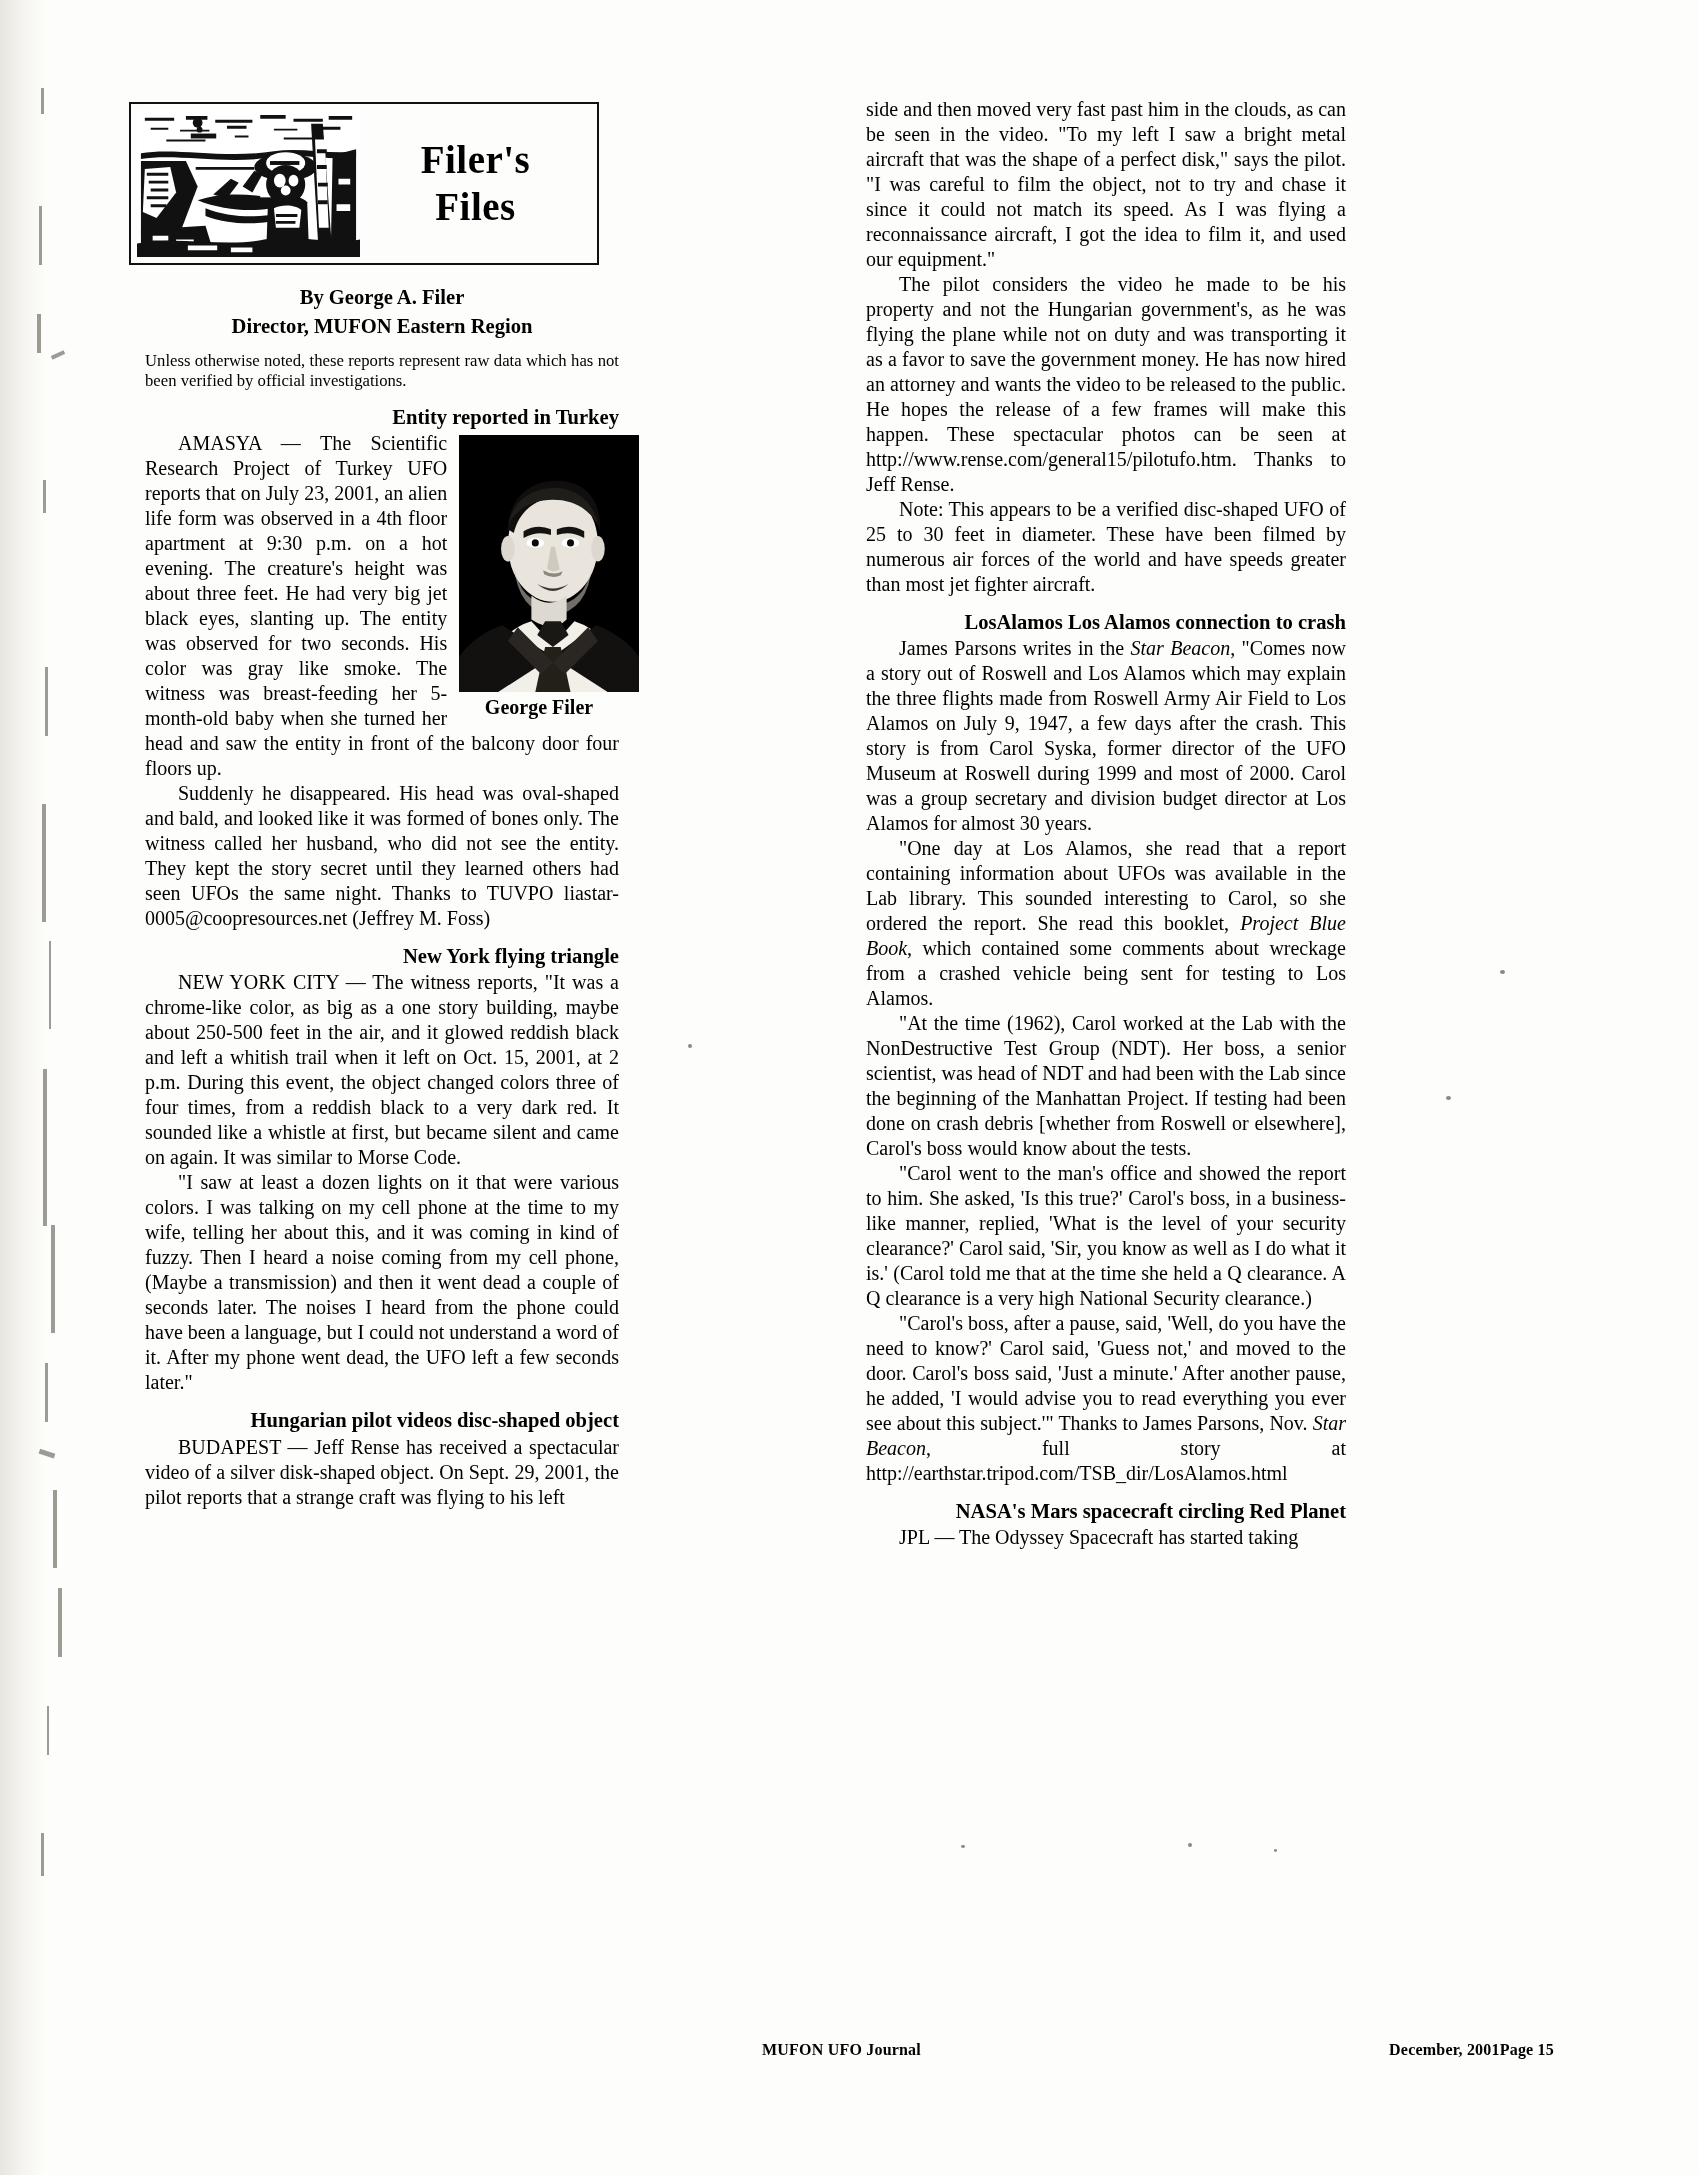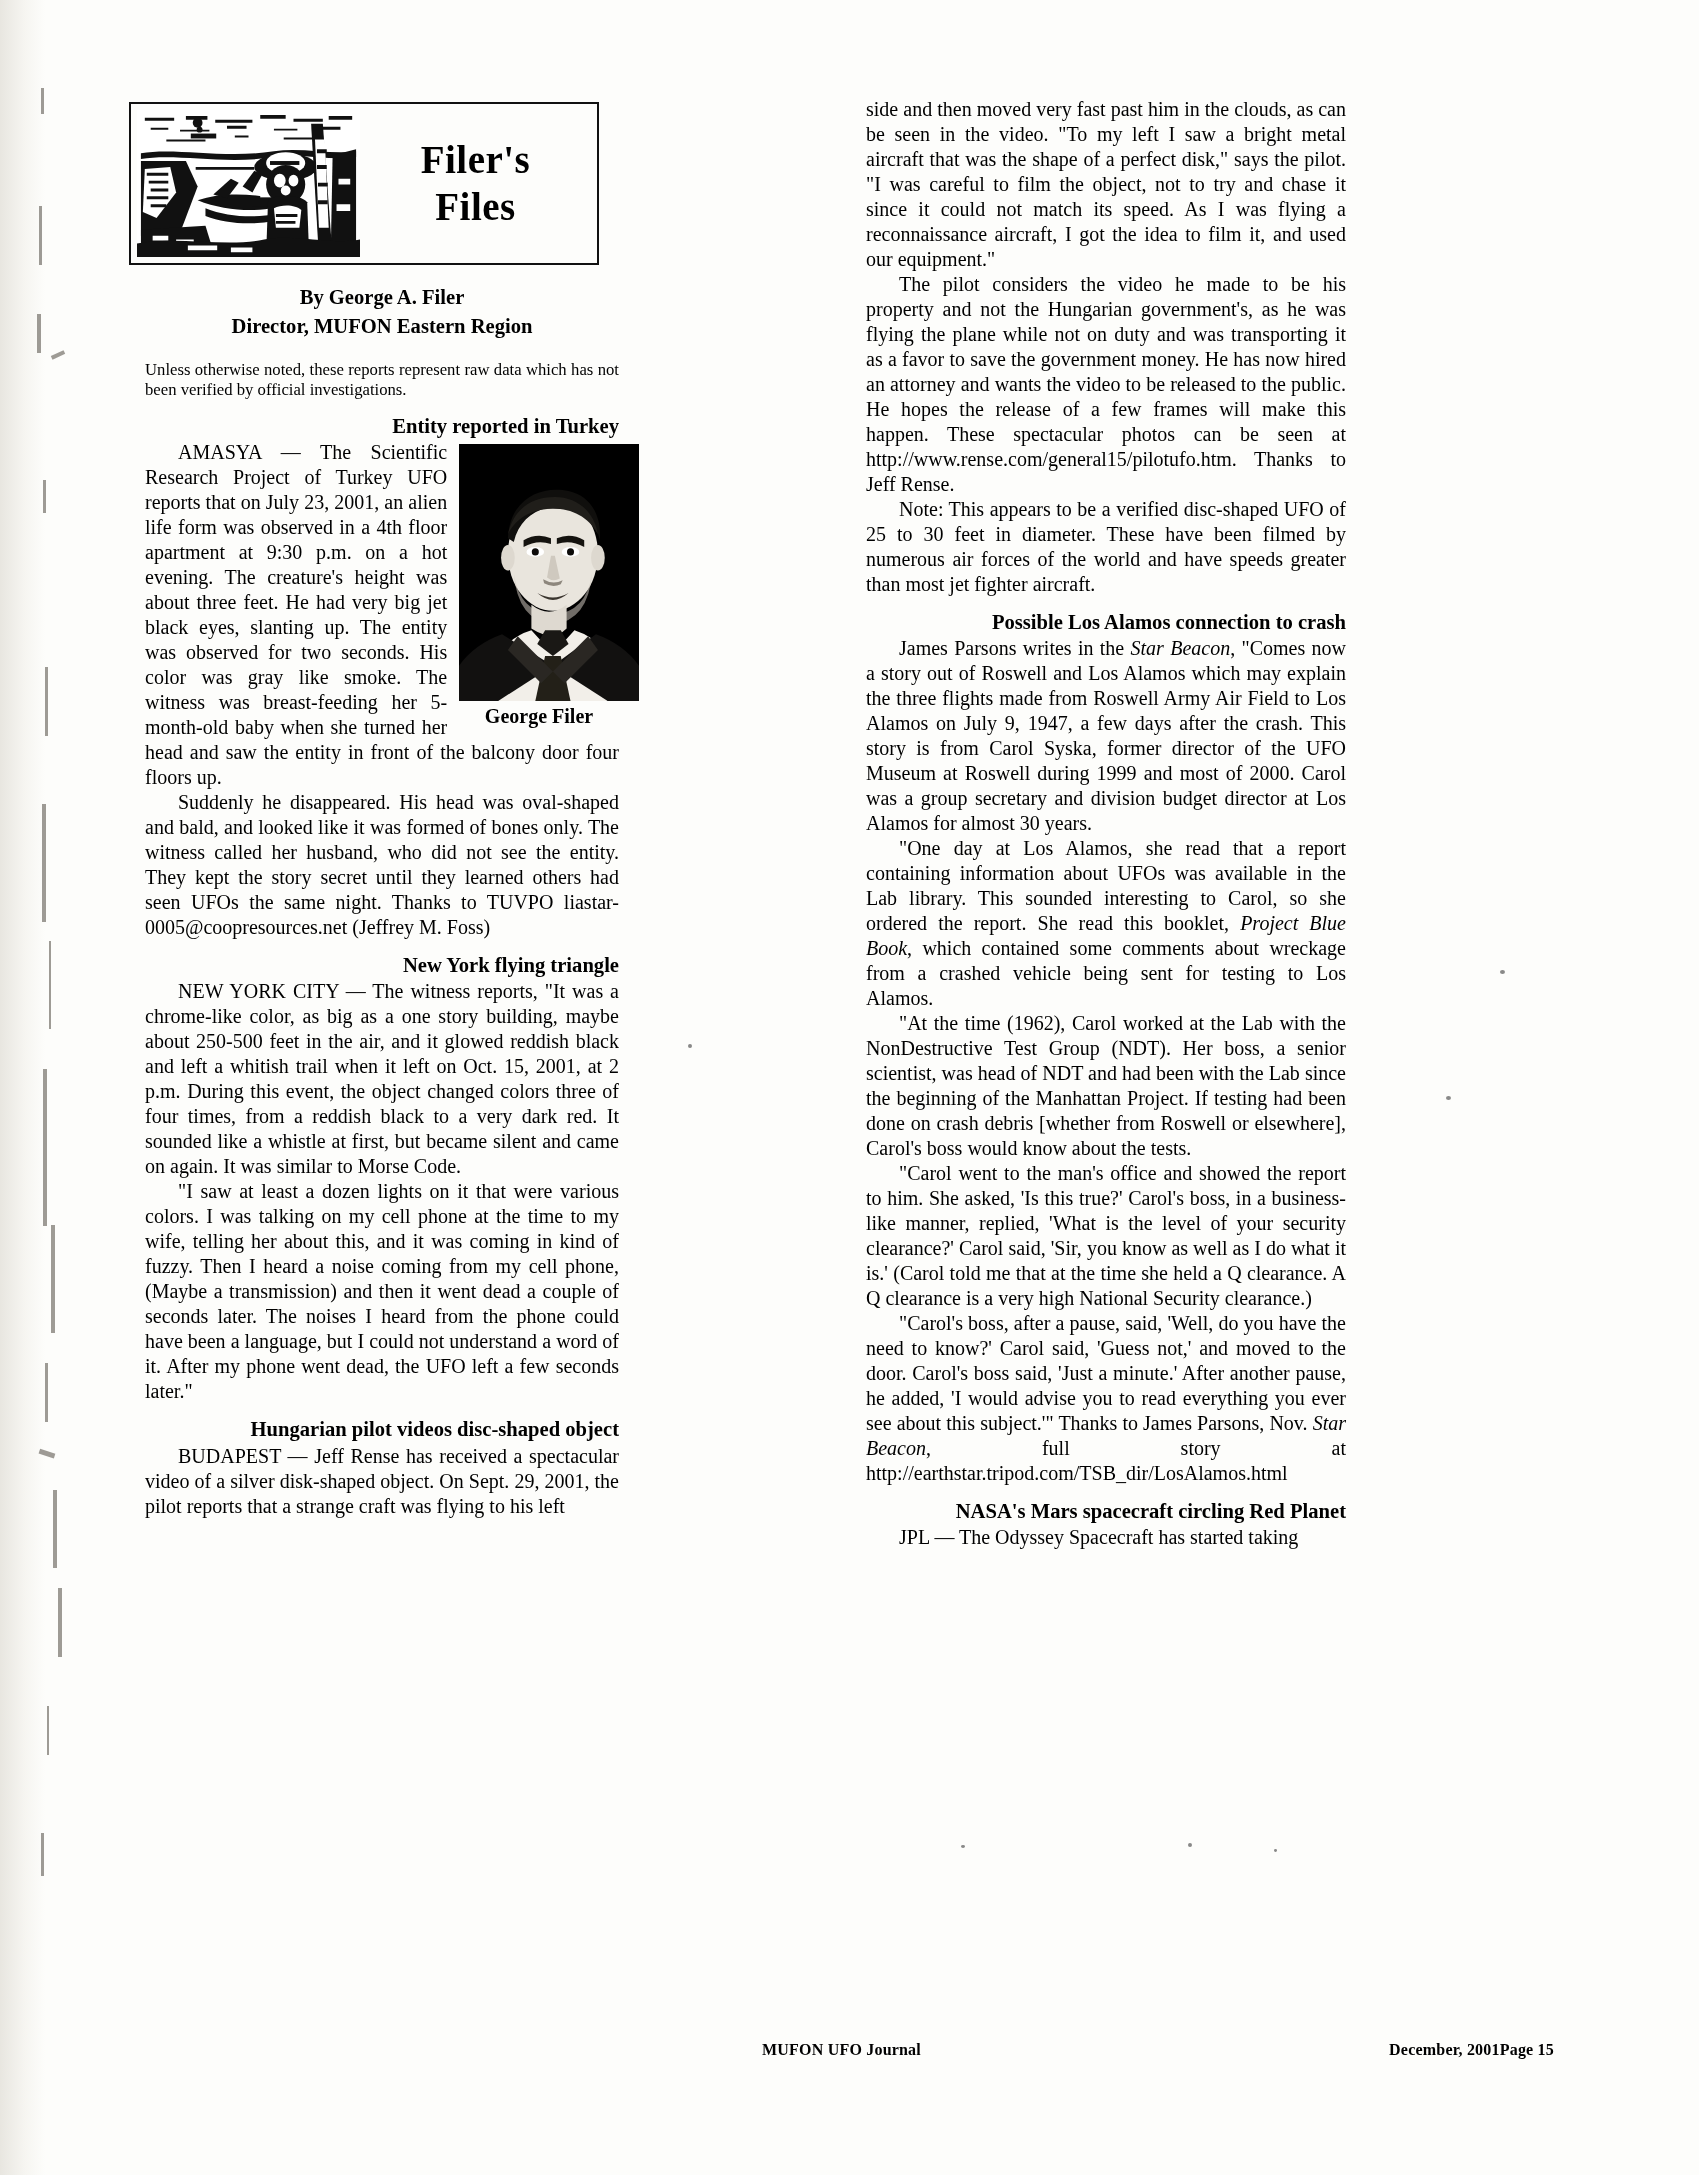--- a/index.html
+++ b/index.html
@@ -96,21 +96,21 @@
     text-align: center;
     font-weight: bold;
     font-size: 20.6px;
     line-height: 27.4px;
     margin: 0 0 2px 0;
   }
   .disclaimer {
     text-align: justify;
     font-size: 16.7px;
     line-height: 20.6px;
-    margin: 19px 0 2px 0;
+    margin: 10px 0 2px 0;
   }
   h2.section-head {
     font-size: 20.6px;
     line-height: 25.5px;
     font-weight: bold;
     margin: 12.7px 0 1px 0;
     text-align: right;
   }
   p.body-para {
     margin: 0;
@@ -324,21 +324,21 @@
 
     <h2 class="section-head">Hungarian pilot videos disc-shaped object</h2>
     <p class="body-para">BUDAPEST — Jeff Rense has received a spectacular video of a silver disk-shaped object. On Sept. 29, 2001, the pilot reports that a strange craft was flying to his left</p>
   </div>
 
   <div id="col-right" class="column">
     <p class="body-para no-indent">side and then moved very fast past him in the clouds, as can be seen in the video. "To my left I saw a bright metal aircraft that was the shape of a perfect disk," says the pilot. "I was careful to film the object, not to try and chase it since it could not match its speed. As I was flying a reconnaissance aircraft, I got the idea to film it, and used our equipment."</p>
     <p class="body-para">The pilot considers the video he made to be his property and not the Hungarian government's, as he was flying the plane while not on duty and was transporting it as a favor to save the government money. He has now hired an attorney and wants the video to be released to the public. He hopes the release of a few frames will make this happen. These spectacular photos can be seen at http://www.rense.com/general15/pilotufo.htm. Thanks to Jeff Rense.</p>
     <p class="body-para">Note: This appears to be a verified disc-shaped UFO of 25 to 30 feet in diameter. These have been filmed by numerous air forces of the world and have speeds greater than most jet fighter aircraft.</p>
 
-    <h2 class="section-head">Possible Los Alamos connection to crash</h2>
+    <h2 class="section-head">LosAlamos Los Alamos connection to crash</h2>
     <div>
         <p class="body-para"><span>James Parsons writes in the </span><span class="it">Star Beacon</span><span>, "Comes now a story out of Roswell and Los Alamos which may explain the three flights made from Roswell Army Air Field to Los Alamos on July 9, 1947, a few days after the crash. This story is from Carol Syska, former director of the UFO Museum at Roswell during 1999 and most of 2000. Carol was a group secretary and division budget director at Los Alamos for almost 30 years.</span></p>
         <p class="body-para"><span>"One day at Los Alamos, she read that a report containing information about UFOs was available in the Lab library. This sounded interesting to Carol, so she ordered the report. She read this booklet, </span><span class="it">Project Blue Book</span><span>, which contained some comments about wreckage from a crashed vehicle being sent for testing to Los Alamos.</span></p>
         <p class="body-para"><span>"At the time (1962), Carol worked at the Lab with the NonDestructive Test Group (NDT). Her boss, a senior scientist, was head of NDT and had been with the Lab since the beginning of the Manhattan Project. If testing had been done on crash debris [whether from Roswell or elsewhere], Carol's boss would know about the tests.</span></p>
         <p class="body-para"><span>"Carol went to the man's office and showed the report to him. She asked, 'Is this true?' Carol's boss, in a business-like manner, replied, 'What is the level of your security clearance?' Carol said, 'Sir, you know as well as I do what it is.' (Carol told me that at the time she held a Q clearance. A Q clearance is a very high National Security clearance.)</span></p>
         <p class="body-para"><span>"Carol's boss, after a pause, said, 'Well, do you have the need to know?' Carol said, 'Guess not,' and moved to the door. Carol's boss said, 'Just a minute.' After another pause, he added, 'I would advise you to read everything you ever see about this subject.'" Thanks to James Parsons, Nov. </span><span class="it">Star Beacon</span><span>, full story at http://earthstar.tripod.com/TSB_dir/LosAlamos.html</span></p>
       </div>
 
     <h2 class="section-head">NASA's Mars spacecraft circling Red Planet</h2>
     <div>

